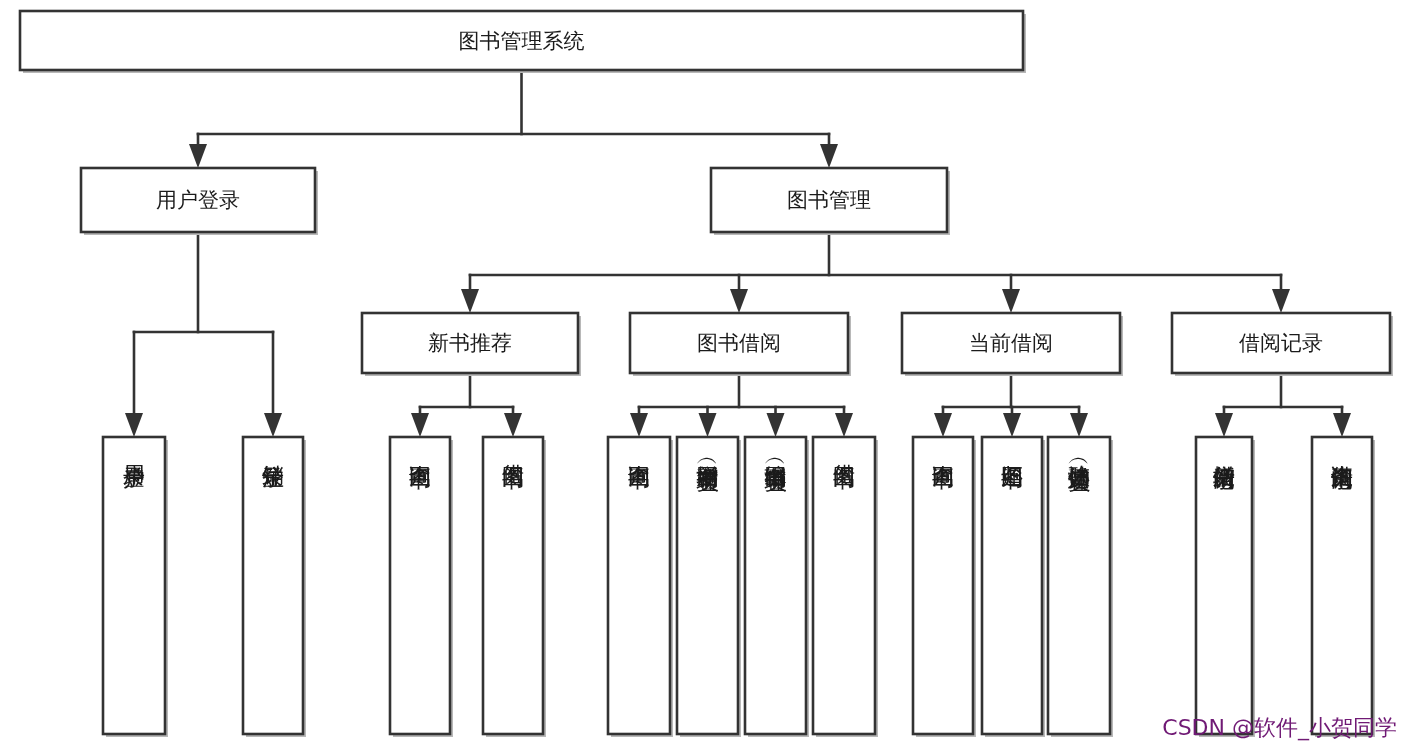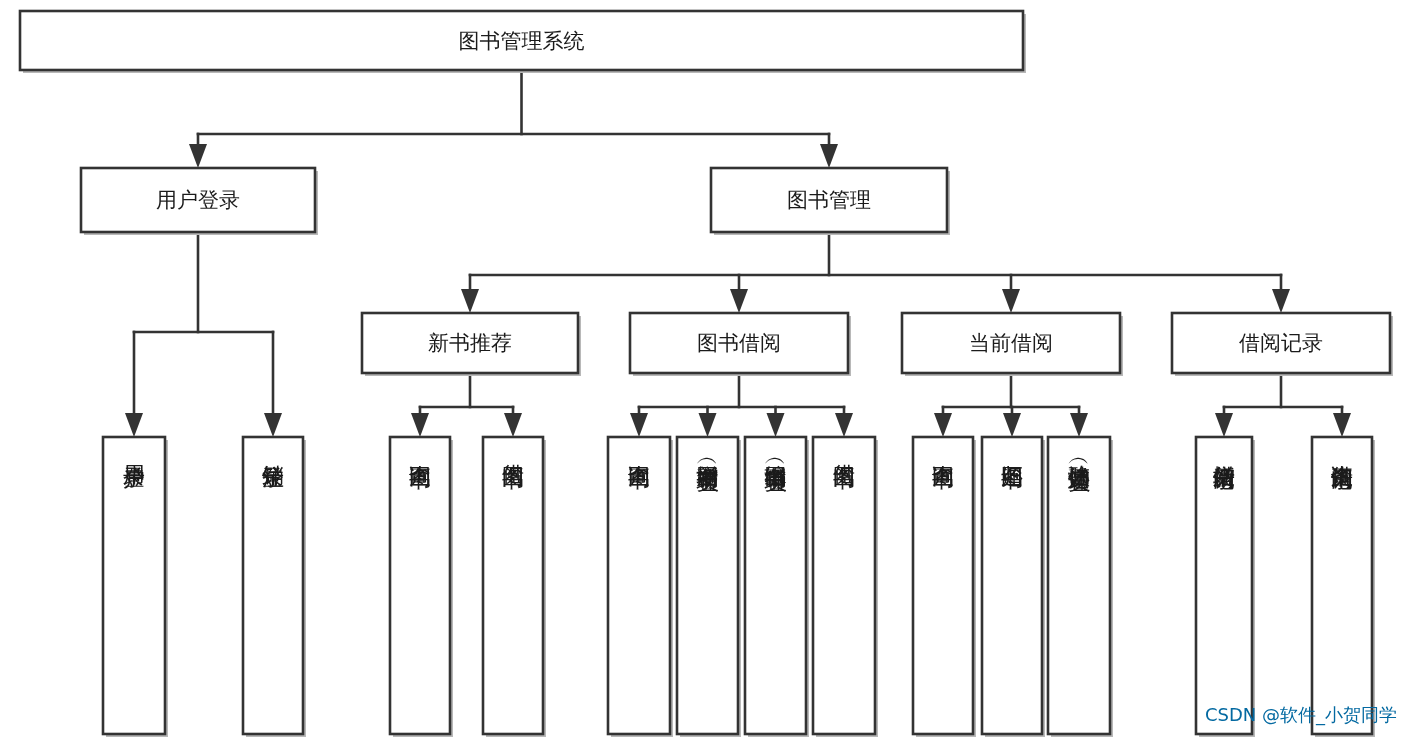--- a/index.html
+++ b/index.html
@@ -64,24 +64,24 @@
     font-family: "DejaVu Sans", "Liberation Sans", sans-serif;
     font-size: 22px;
     line-height: 1.08;
     color: #1b1b1b;
     letter-spacing: 1px;
     white-space: nowrap;
   }
   .watermark {
     position: absolute;
     right: 8px;
-    bottom: 20px;
-    font-family: "DejaVu Sans", "Liberation Sans", sans-serif;
-    font-size: 18px;
-    color: #0369a1;
+    bottom: 4px;
+    font-family: "DejaVu Sans", "Liberation Sans", sans-serif;
+    font-size: 22px;
+    color: #701a75;
     white-space: nowrap;
   }
 </style>
 </head>
 <body>
 
 <div id="diagram-root">
 
   <svg class="flow" viewBox="0 0 1405 747">
     <g id="links-layer">

